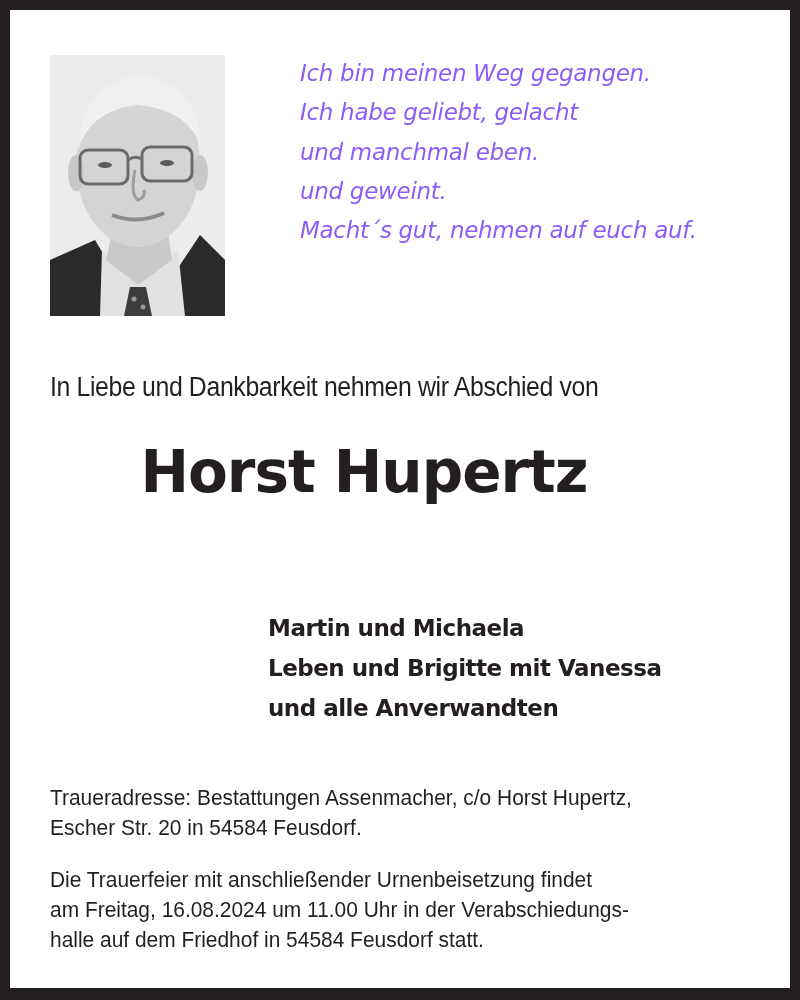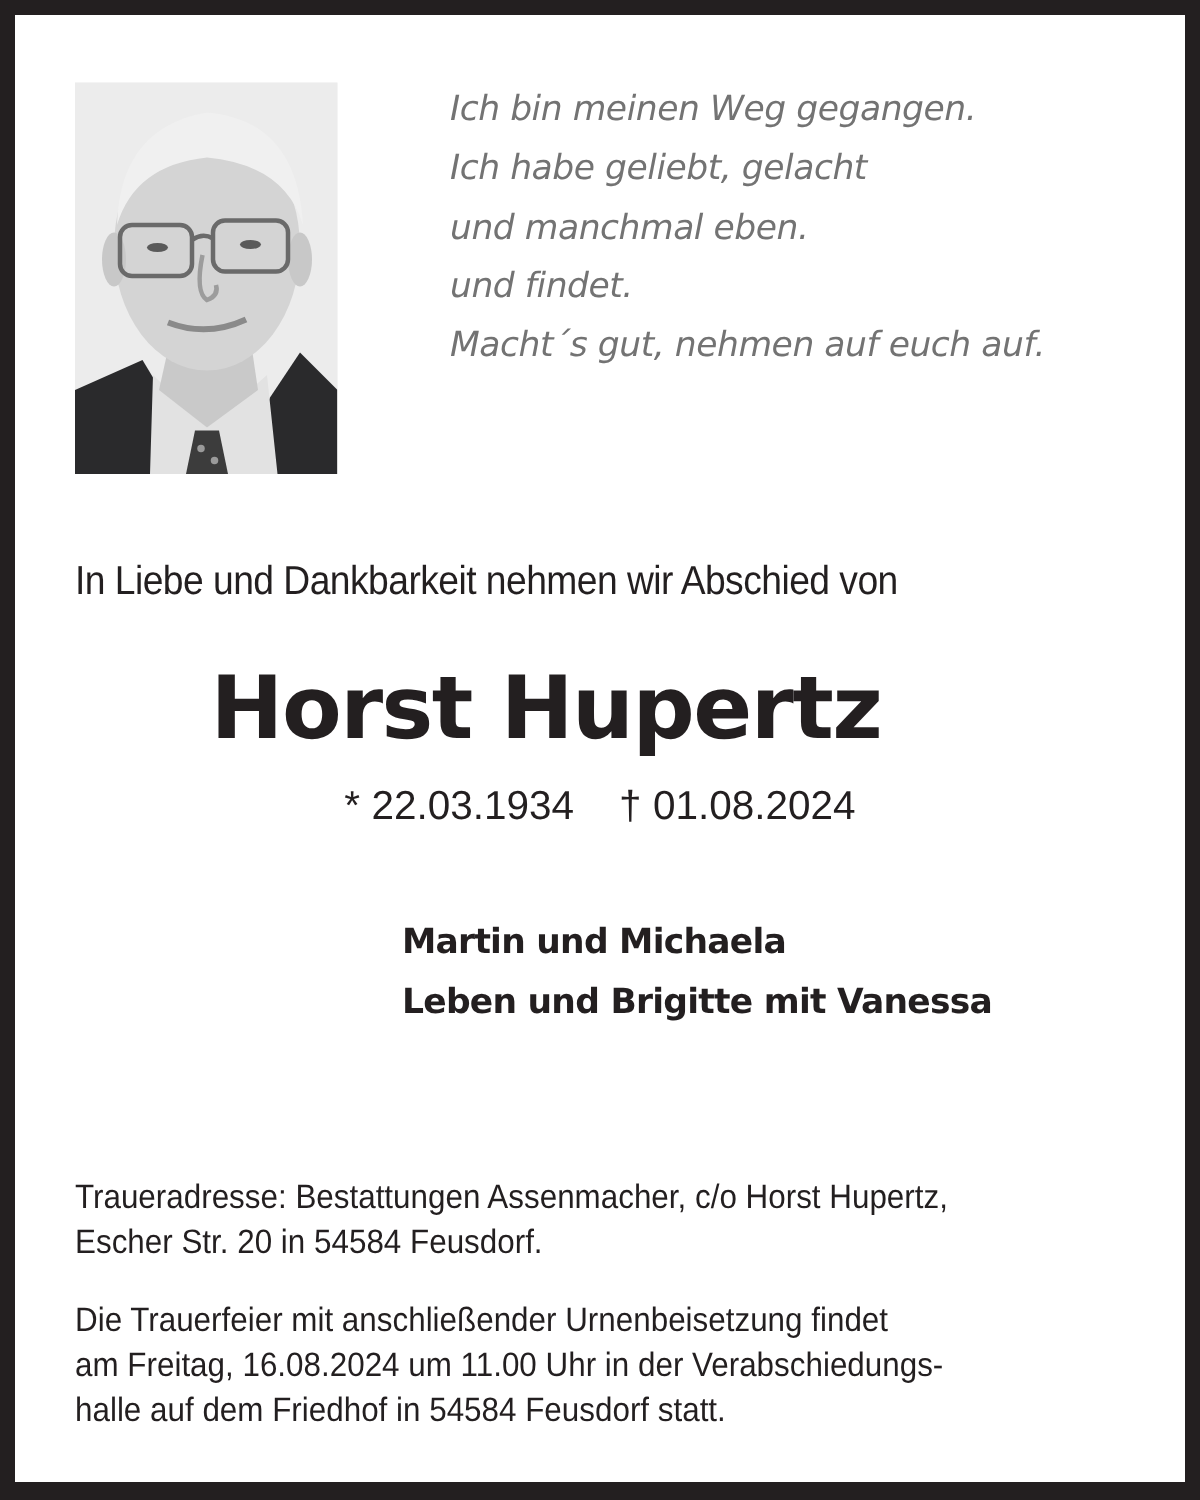--- a/index.html
+++ b/index.html
@@ -26,21 +26,21 @@
     }
     .photo svg { display: block; width: 100%; height: 100%; }
     .poem {
       position: absolute;
       left: 290px; top: 44px;
       font-family: "DejaVu Sans", sans-serif;
       font-style: oblique;
       font-size: 23px;
       line-height: 39.3px;
       letter-spacing: -0.3px;
-      color: #737373;
+      color: #8b5cf6;
     }
     .poem div { white-space: nowrap; }
     .intro {
       position: absolute;
       left: 40px; top: 362px; width: 700px;
       font-family: "Liberation Sans", sans-serif;
       font-size: 27px;
       letter-spacing: -0.4px;
       white-space: nowrap;
       transform: scaleX(0.92);
@@ -126,37 +126,33 @@
       <path d="M85 115 Q80 140 88 145 Q96 142 94 135" stroke="#9c9c9c" stroke-width="3" fill="none"></path>
 
       <path d="M62 160 Q88 170 114 158" stroke="#8a8a8a" stroke-width="4" fill="none"></path>
     </svg>
   </div>
 
   <div class="poem">
     <div>Ich bin meinen Weg gegangen.</div>
     <div>Ich habe geliebt, gelacht</div>
     <div>und manchmal eben.</div>
-    <div>und findet.</div>
+    <div>und geweint.</div>
     <div>Macht´s gut, nehmen auf euch auf.</div>
   </div>
 
   <div class="intro">In Liebe und Dankbarkeit nehmen wir Abschied von</div>
 
   <div class="name">Horst Hupertz</div>
 
-  <div class="dates">
-    <span>*</span>
-    <span>22.03.1934</span><span class="gap"></span><span>†</span>
-    <span>01.08.2024</span>
-  </div>
 
   <div class="mourners">
     <div>Martin und Michaela</div>
     <div>Leben und Brigitte mit Vanessa</div>
+    <div>und alle Anverwandten</div>
   </div>
 
   <div class="address">
     <div>Traueradresse: Bestattungen Assenmacher, c/o Horst Hupertz,</div>
     <div>Escher Str. 20 in 54584 Feusdorf.</div>
   </div>
 
   <div class="ceremony">
     <div>Die Trauerfeier mit anschließender Urnenbeisetzung findet</div>
     <div>am Freitag, 16.08.2024 um 11.00 Uhr in der Verabschiedungs-</div>

